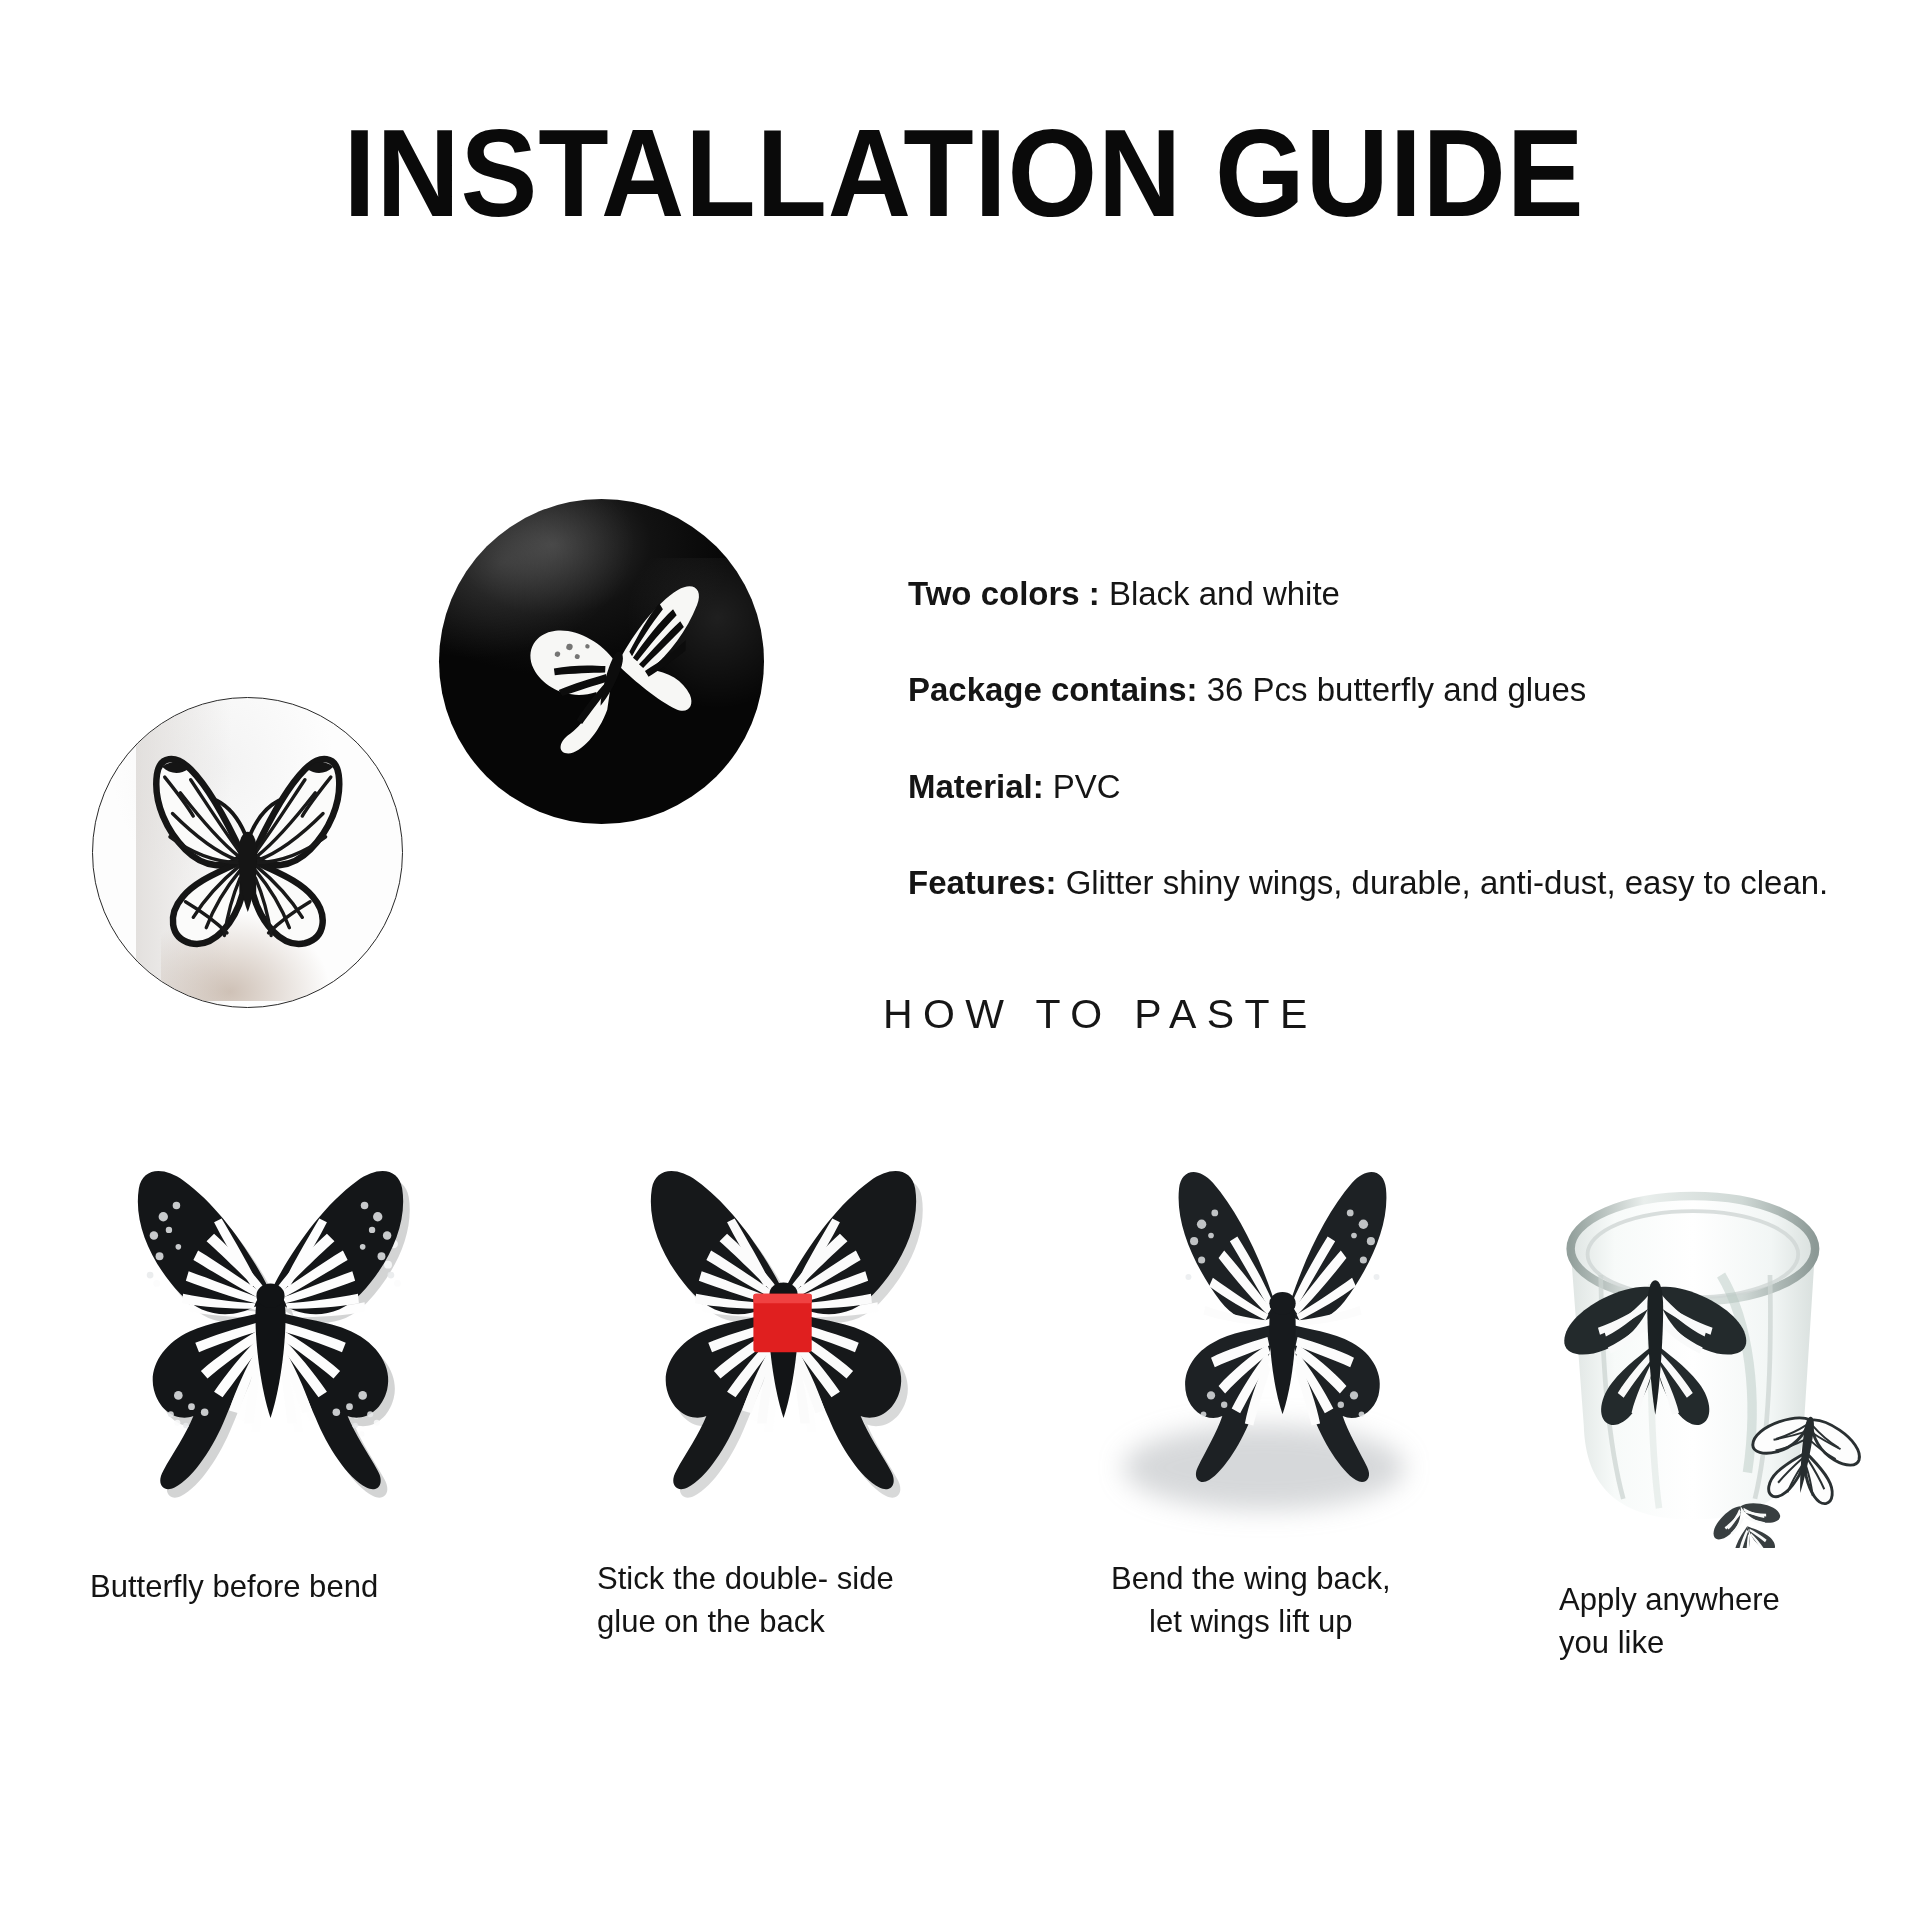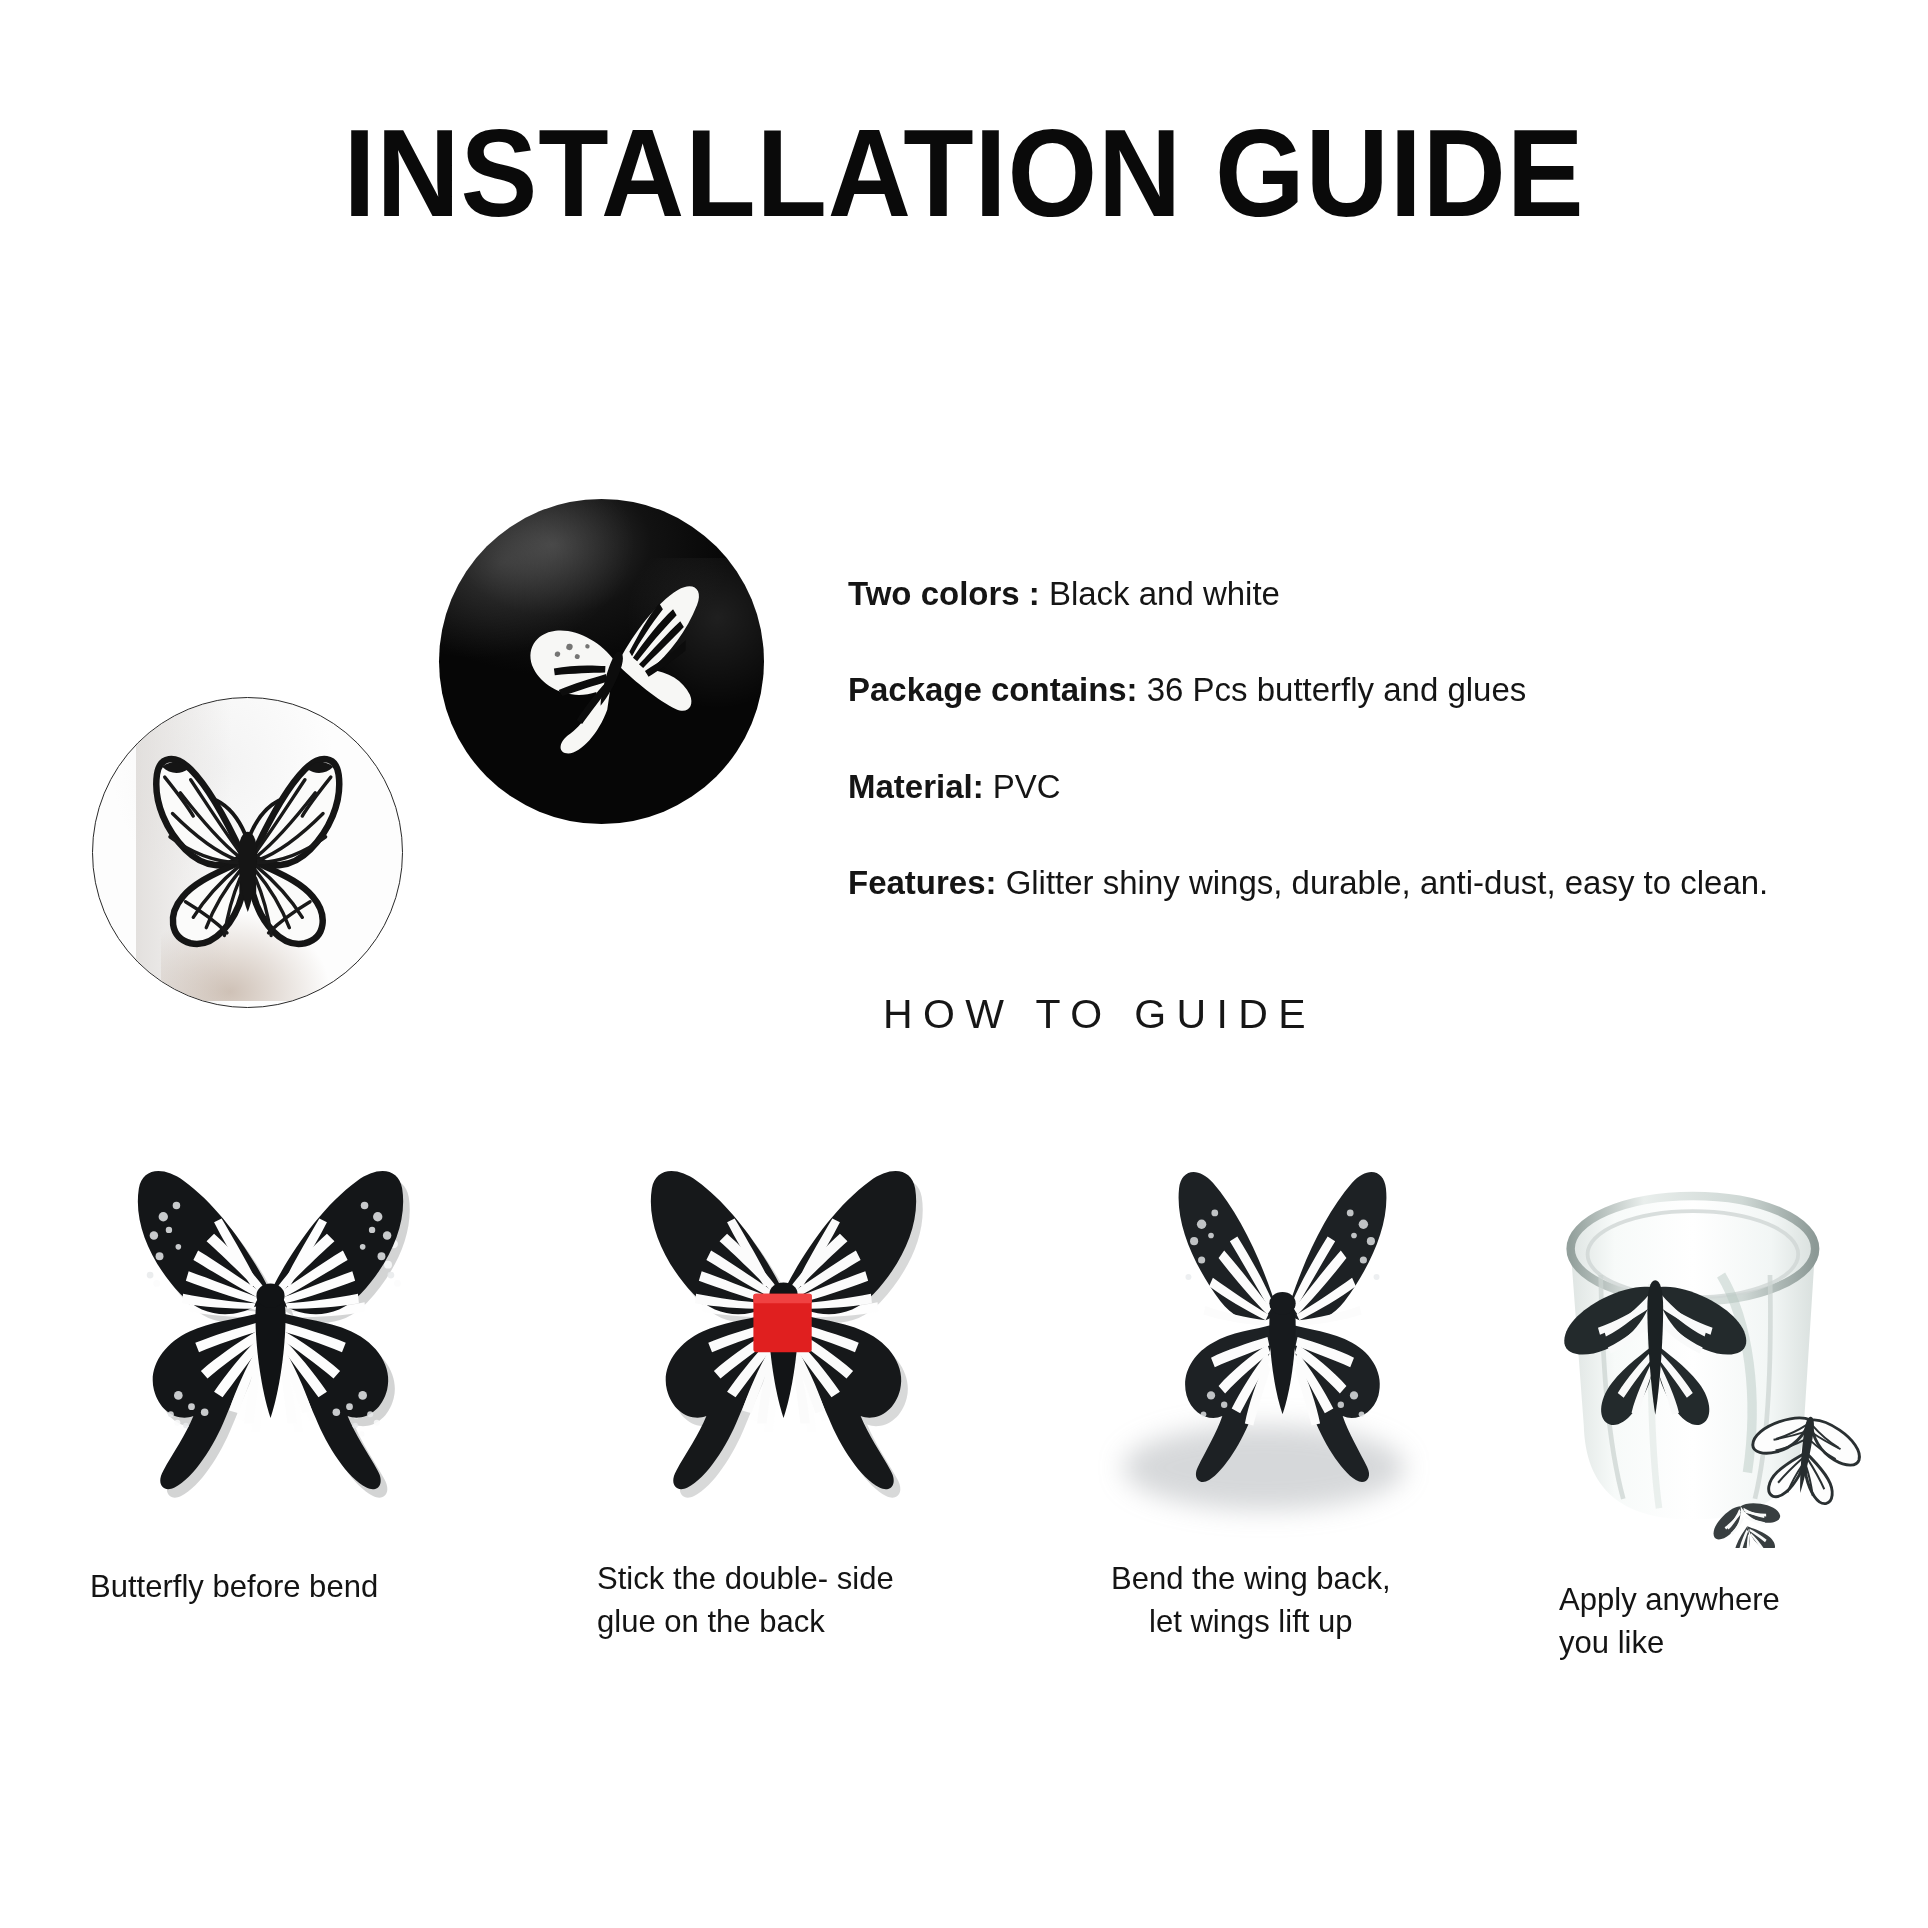--- a/index.html
+++ b/index.html
@@ -59,21 +59,21 @@
     transform:rotate(-16deg);
   }
   #circle-black .gloss2{
     position:absolute;right:-4%;top:18%;width:46%;height:46%;
     background:radial-gradient(ellipse at 60% 40%, rgba(255,255,255,.10) 0%, rgba(255,255,255,0) 72%);
   }
   #circle-black svg{position:absolute;left:14%;top:14%;width:80%;height:76%;}
 
   
   #specs{
-    position:absolute;left:848px;top:573px;width:960px;
+    position:absolute;left:908px;top:573px;width:960px;
   }
   .spec-row{
     font-size:34px;
     color:#151515;
     margin-bottom:55px;
     line-height:1.22;
     white-space:nowrap;
     transform:scaleX(0.97);
     transform-origin:left center;
   }
@@ -207,21 +207,21 @@
   <div class="spec-row">
     <span class="lbl">Material:</span>
     <span class="val">PVC</span>
   </div>
   <div class="spec-row">
     <span class="lbl">Features:</span>
     <span class="val">Glitter shiny wings, durable, anti-dust, easy to clean.</span>
   </div>
 </div>
 
-<div id="how-heading">HOW TO GUIDE</div>
+<div id="how-heading">HOW TO PASTE</div>
 
 <div id="steps">
 
   <div class="step" style="left:73px;width:395px;">
     <div class="step-art">
       <svg viewBox="0 0 420 415" width="395" height="391">
         <defs>
           <g id="b1-half">
 
             <path d="M206 150 C 186 112, 154 66, 118 40 C 96 24, 74 26, 70 48

